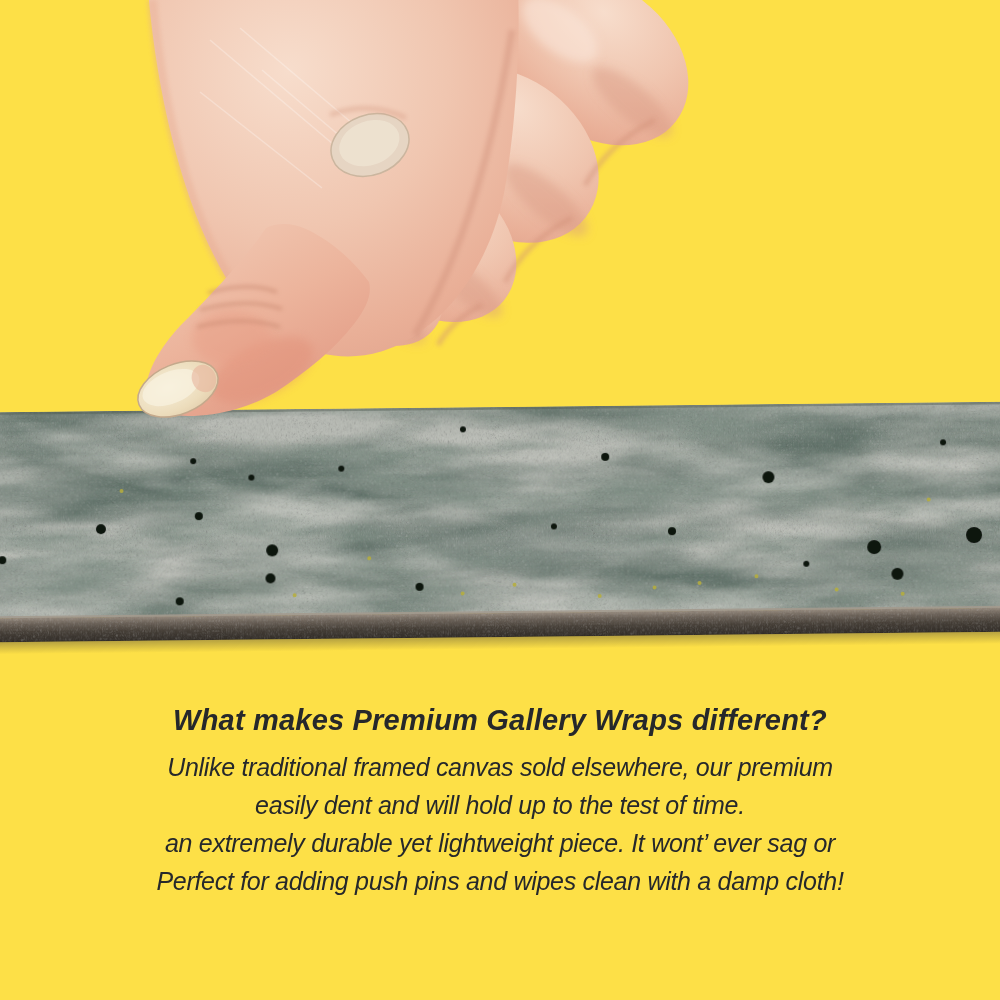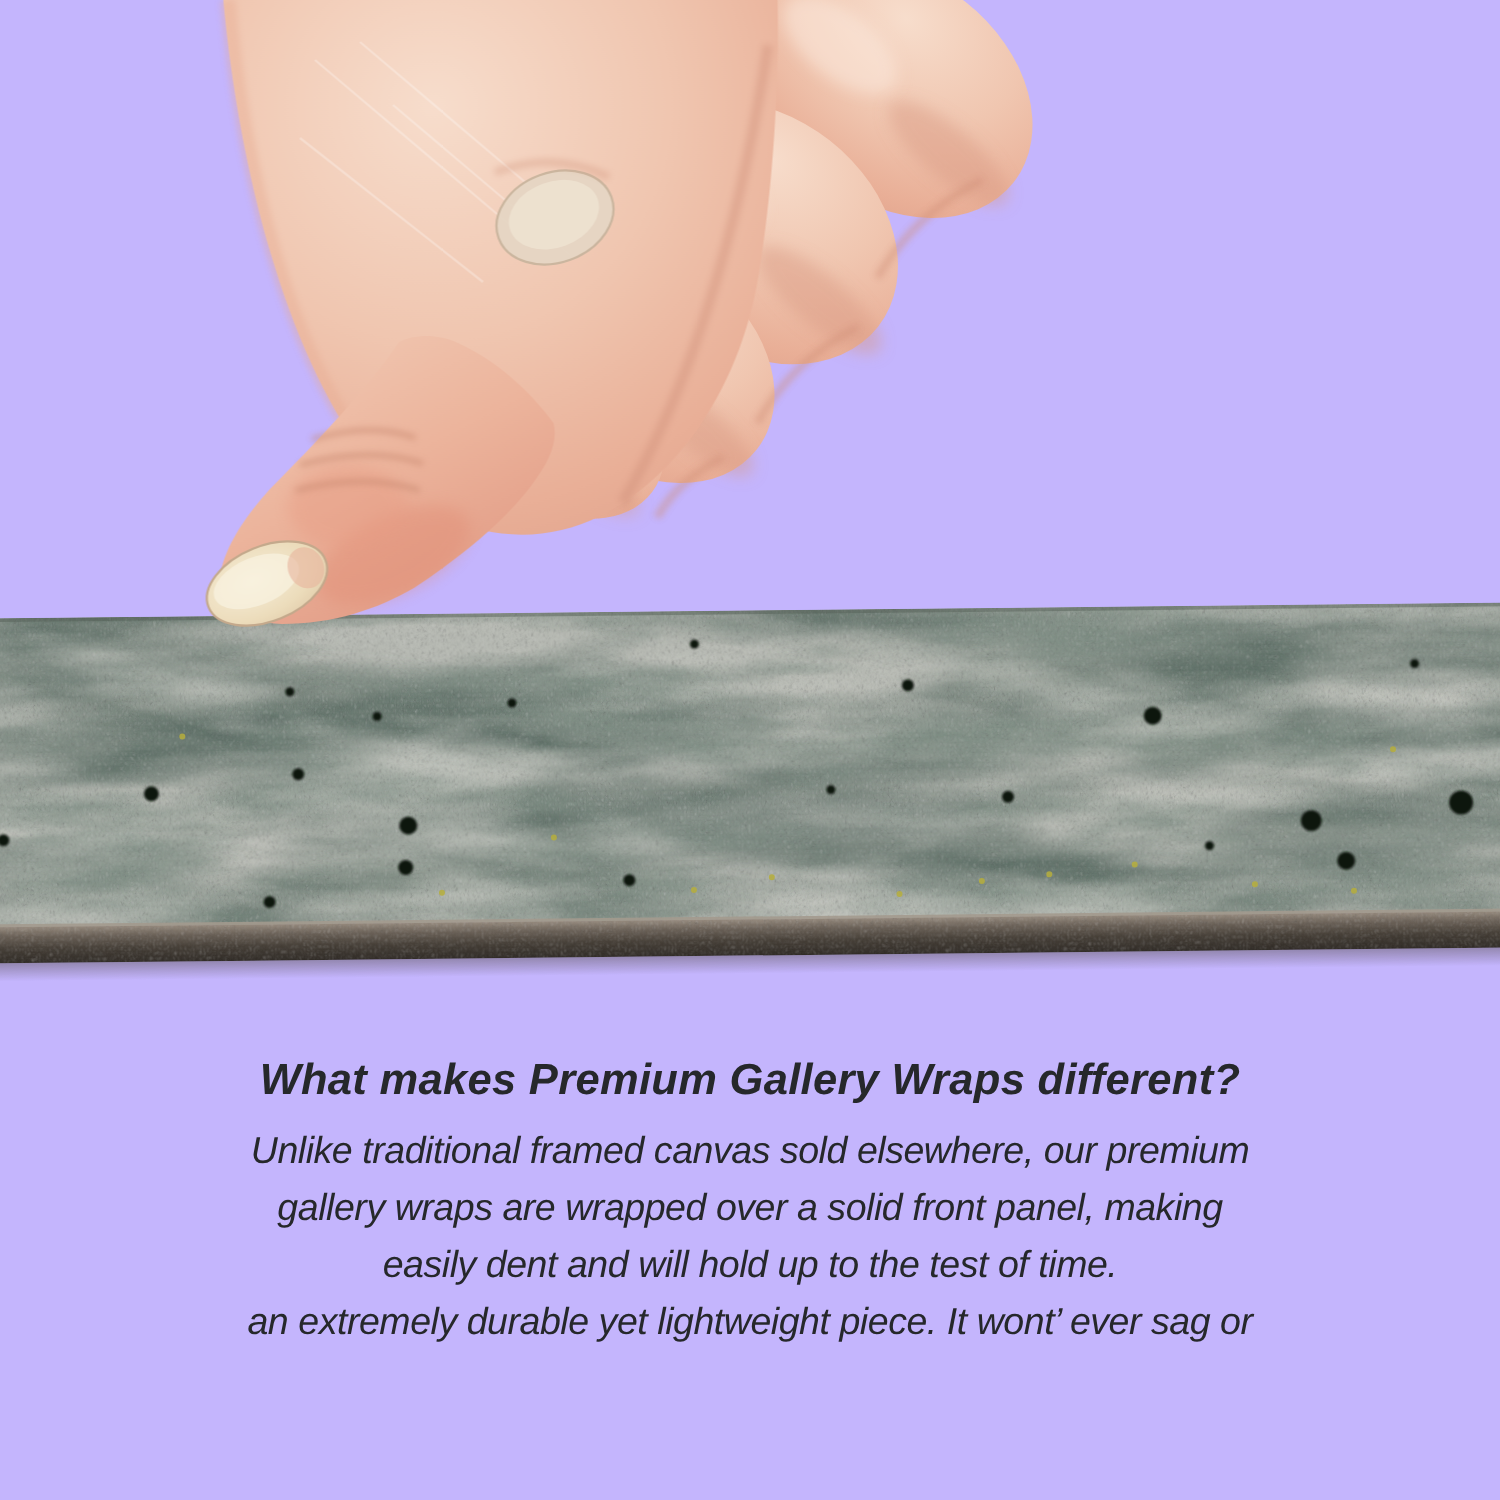--- a/index.html
+++ b/index.html
@@ -1,17 +1,17 @@
 <!DOCTYPE html>
 <html><head>
 <meta charset="utf-8">
 <style>
   html,body{margin:0;padding:0;background:#ffffff;}
   .stage{
-    position:relative;width:1000px;height:1000px;background:#c4b5fd;
+    position:relative;width:1000px;height:1000px;background:#fde047;
     overflow:hidden;font-family:"Liberation Sans",sans-serif;
   }
   .hero{position:absolute;left:0;top:0;width:1000px;height:660px;}
   .canvas-strip{
     position:absolute;left:-6px;top:407px;width:1012px;height:250px;
     transform:rotate(-0.6deg);transform-origin:50% 50%;
   }
   .hand{position:absolute;left:0;top:0;width:1000px;height:435px;}
   .info{
     position:absolute;left:0;top:700px;width:1000px;text-align:center;
@@ -226,18 +226,18 @@
         <ellipse cx="178" cy="389" rx="42" ry="25" fill="url(#gNail)" stroke="#c4a98c" stroke-width="1.5"></ellipse>
         <ellipse cx="172" cy="385" rx="30" ry="16" fill="#f8f1df" opacity="0.75"></ellipse>
         <ellipse cx="206" cy="389" rx="12" ry="14" fill="#e8b49c" opacity="0.6"></ellipse>
       </g>
     </svg>
   </div>
 
   <div class="info">
     <h2 class="heading">What makes Premium Gallery Wraps different?</h2>
     <p class="line">Unlike traditional framed canvas sold elsewhere, our premium</p>
-    <p class="line">gallery wraps are wrapped over a solid front panel, making</p>
     <p class="line">easily dent and will hold up to the test of time.</p>
     <p class="line">an extremely durable yet lightweight piece. It wont’ ever sag or</p>
+    <p class="line">Perfect for adding push pins and wipes clean with a damp cloth!</p>
   </div>
 
 </div>
 
 </body></html>

